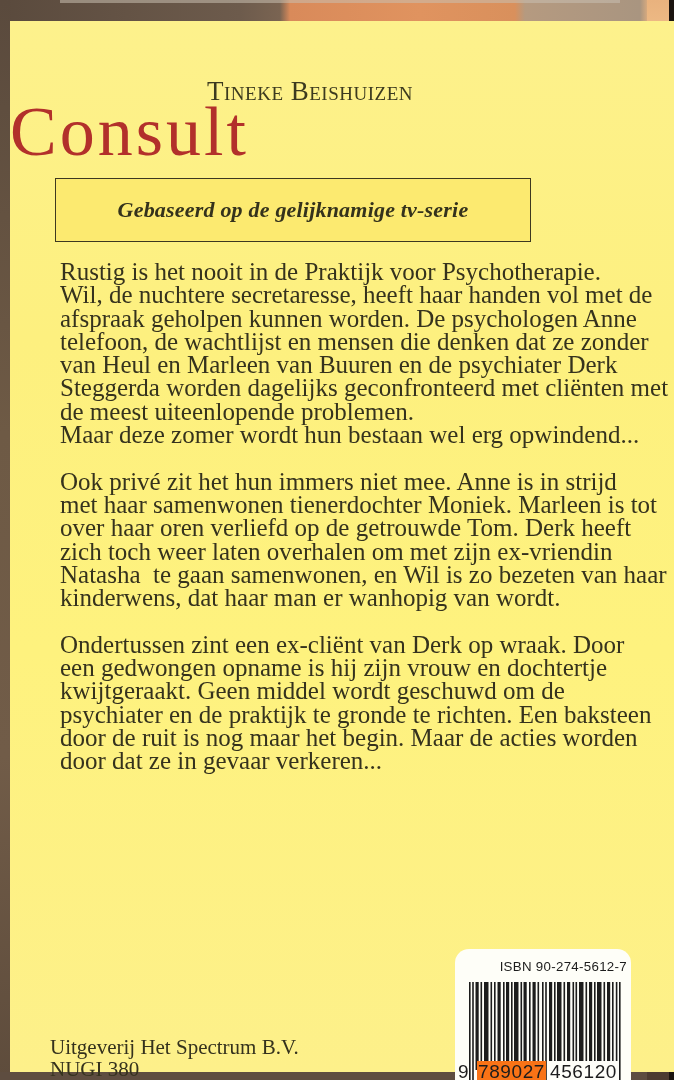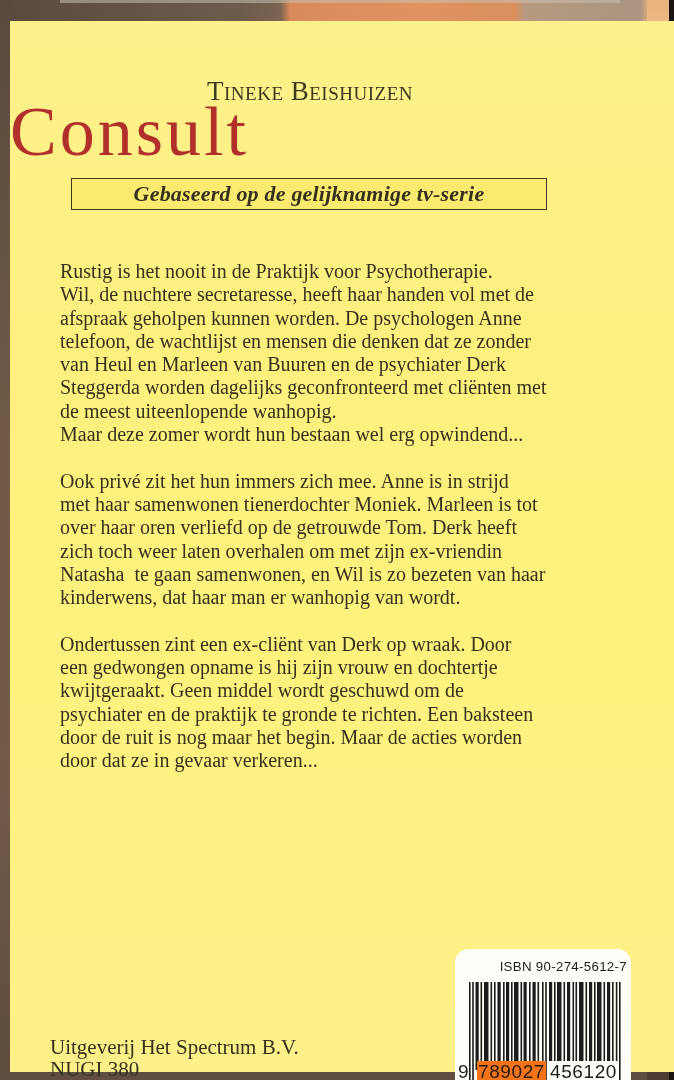--- a/index.html
+++ b/index.html
@@ -54,33 +54,33 @@
     .author {
       position: absolute; left: 0; top: 55px; width: 600px; text-align: center;
       font-size: 27px; letter-spacing: 0.5px; color: #3c3a1f;
       font-variant: small-caps;
     }
     .title {
       position: absolute; left: 0; top: 76px; width: 600px; text-align: left;
       font-size: 70px; letter-spacing: 3px; color: #b2302b; line-height: 1;
     }
     .subtitle-box {
-      position: absolute; left: 45px; top: 157px; width: 476px; height: 32px;
+      position: absolute; left: 45px; top: 157px; width: 476px; height: 64px;
       border: 1.5px solid #3d3820;
       background: #fcea70;
       box-sizing: border-box;
-      display: flex; align-items: center; justify-content: center; margin-left: 16px;
+      display: flex; align-items: center; justify-content: center;
     }
     .subtitle {
       font-size: 22px; font-style: italic; font-weight: bold; color: #34321c;
       letter-spacing: 0.2px;
     }
     .blurb {
       position: absolute; left: 50px; top: 239px; width: 560px;
-      font-size: 20px; line-height: 23.3px; color: #35321d; font-family: Liberation Serif, serif;
+      font-size: 25px; line-height: 23.3px; color: #35321d; font-family: Liberation Serif, serif;
     }
     .blurb p { margin: 0 0 23.3px 0; }
     .blurb .line { display: block; white-space: nowrap; }
 
     .barcode-box {
       position: absolute; left: 445px; top: 928px; width: 176px; height: 150px;
       background: #fefef8;
       border-radius: 14px;
     }
     .isbn {
@@ -154,25 +154,25 @@
   </div>
 
   <div class="blurb">
     <p>
       <span class="line">Rustig is het nooit in de Praktijk voor Psychotherapie.</span>
       <span class="line">Wil, de nuchtere secretaresse, heeft haar handen vol met de</span>
       <span class="line">afspraak geholpen kunnen worden. De psychologen Anne</span>
       <span class="line">telefoon, de wachtlijst en mensen die denken dat ze zonder</span>
       <span class="line">van Heul en Marleen van Buuren en de psychiater Derk</span>
       <span class="line">Steggerda worden dagelijks geconfronteerd met cliënten met</span>
-      <span class="line">de meest uiteenlopende wanhopig.</span>
+      <span class="line">de meest uiteenlopende problemen.</span>
       <span class="line">Maar deze zomer wordt hun bestaan wel erg opwindend...</span>
     </p>
     <p>
-      <span class="line">Ook privé zit het hun immers zich mee. Anne is in strijd</span>
+      <span class="line">Ook privé zit het hun immers niet mee. Anne is in strijd</span>
       <span class="line">met haar samenwonen tienerdochter Moniek. Marleen is tot</span>
       <span class="line">over haar oren verliefd op de getrouwde Tom. Derk heeft</span>
       <span class="line">zich toch weer laten overhalen om met zijn ex-vriendin</span>
       <span class="line" style="white-space:pre">Natasha  te gaan samenwonen, en Wil is zo bezeten van haar</span>
       <span class="line">kinderwens, dat haar man er wanhopig van wordt.</span>
     </p>
     <p>
       <span class="line">Ondertussen zint een ex-cliënt van Derk op wraak. Door</span>
       <span class="line">een gedwongen opname is hij zijn vrouw en dochtertje</span>
       <span class="line">kwijtgeraakt. Geen middel wordt geschuwd om de</span>

